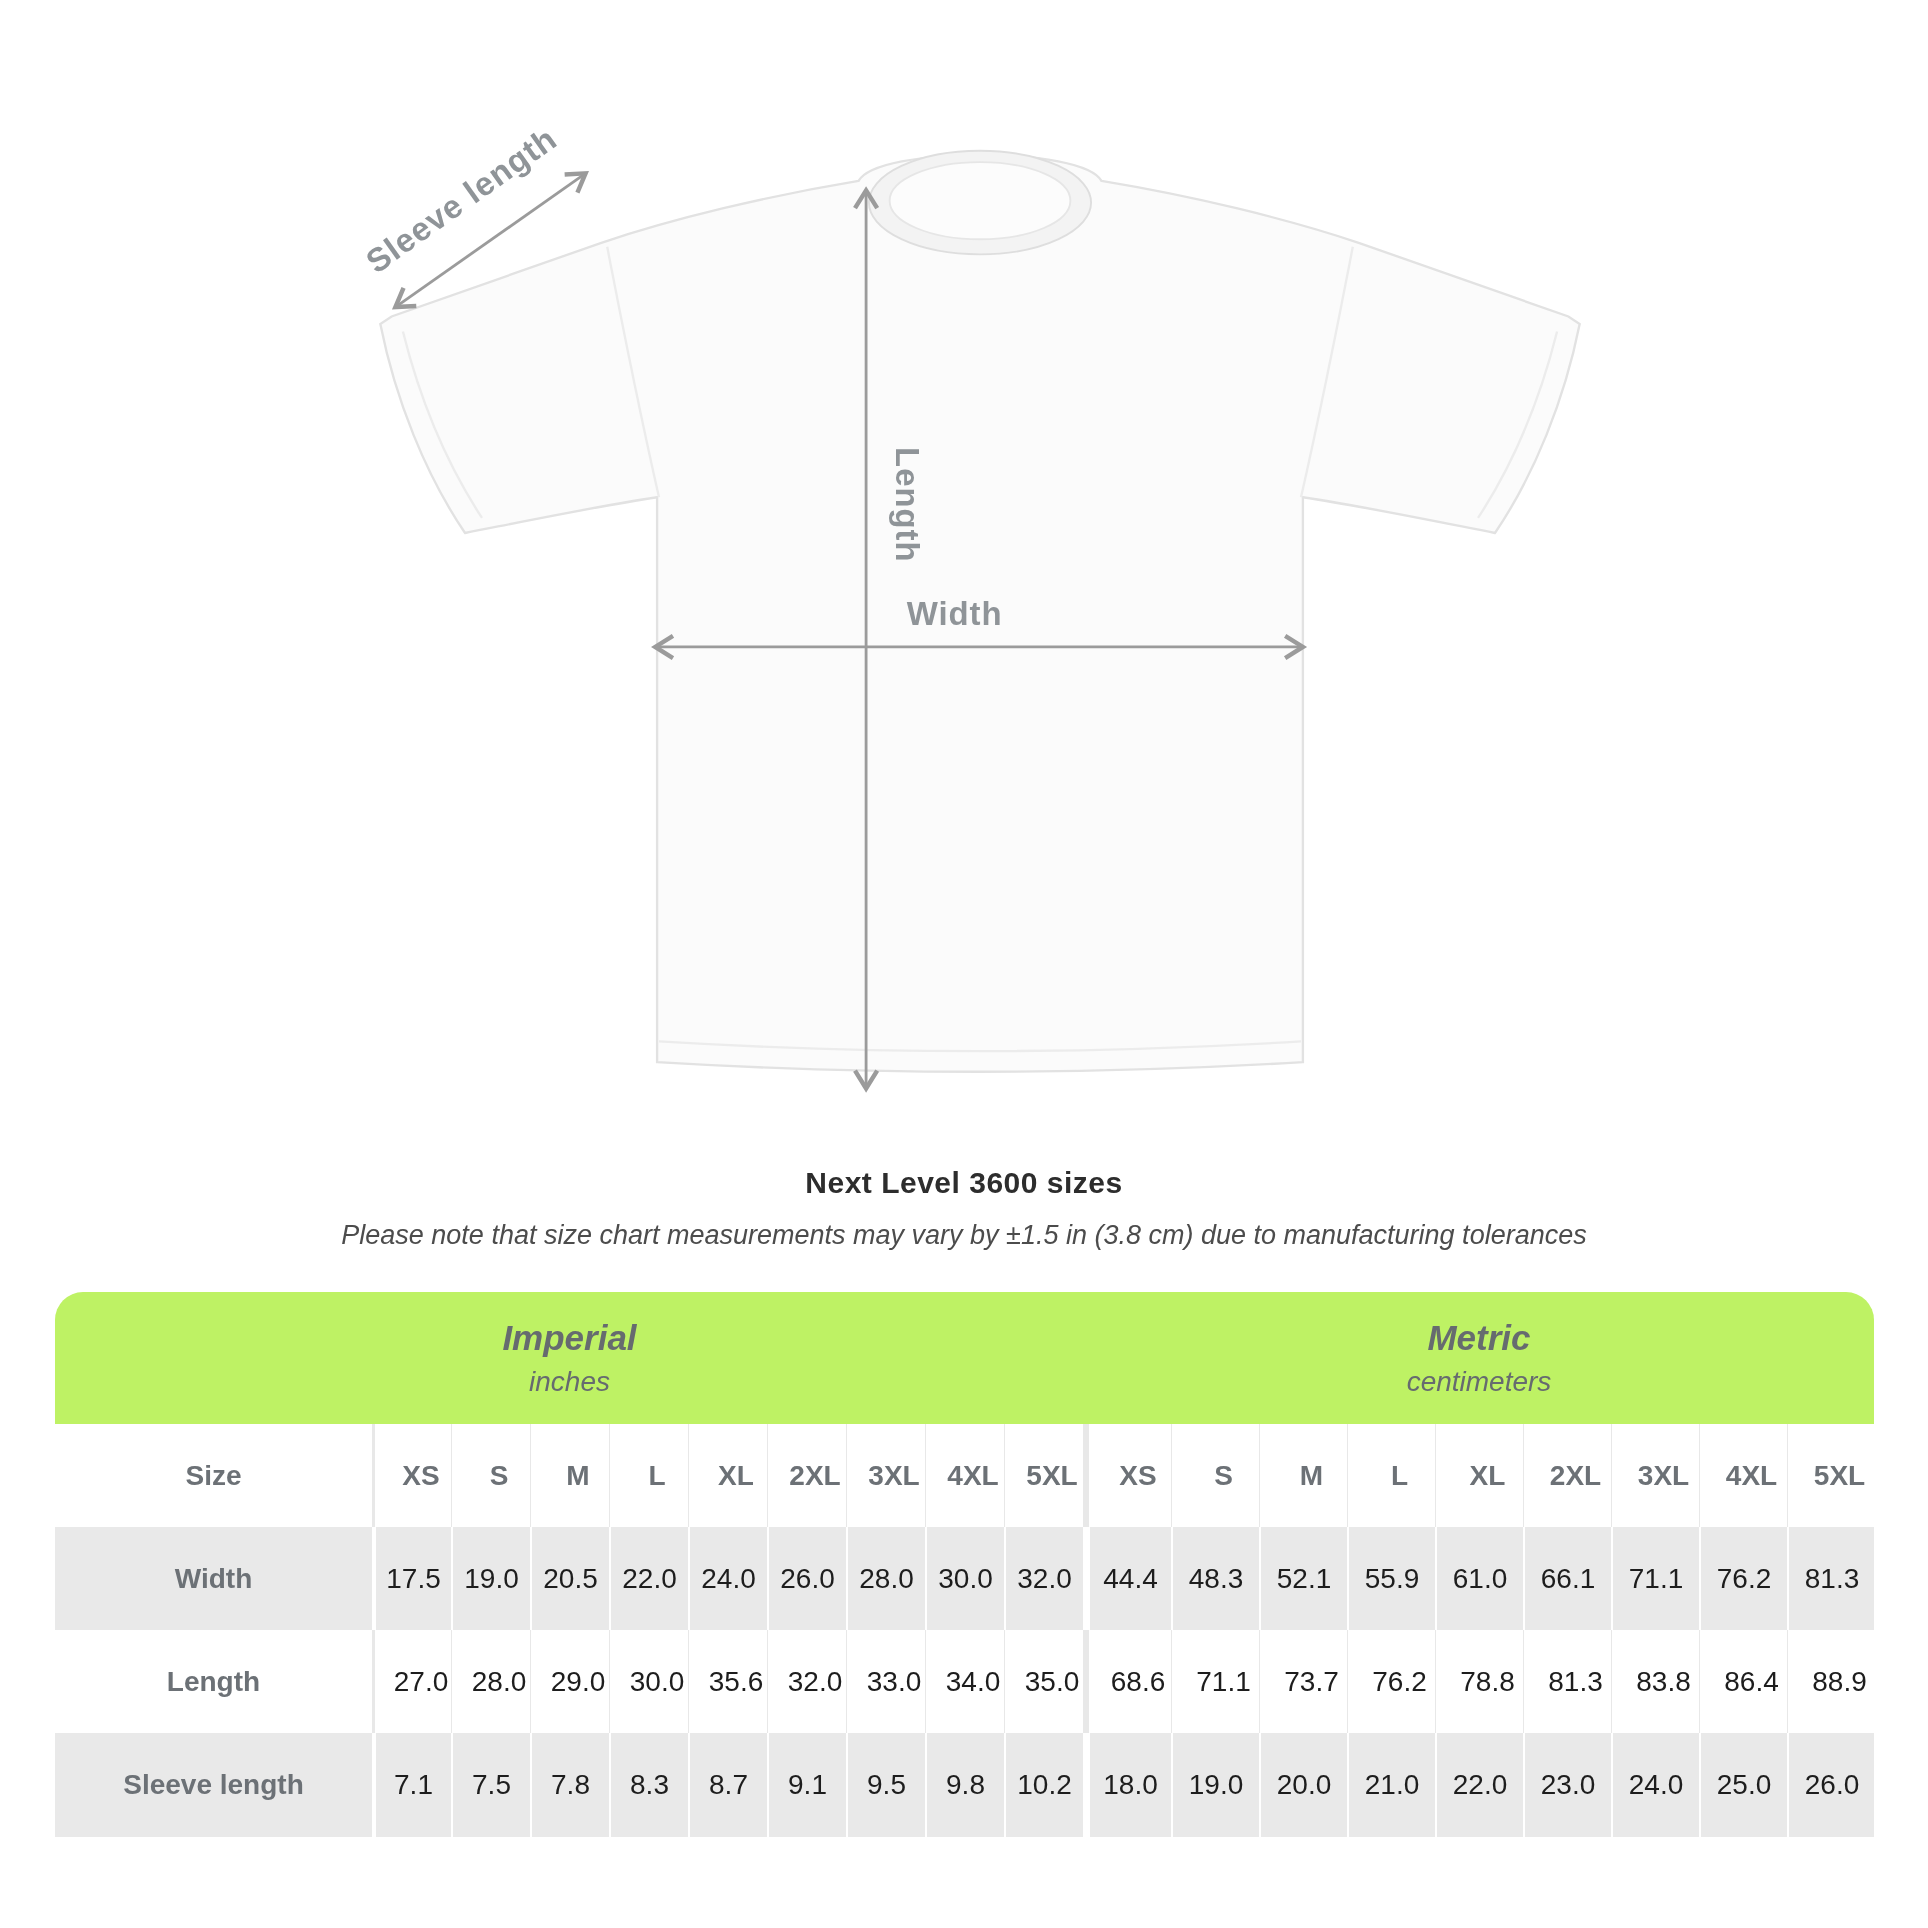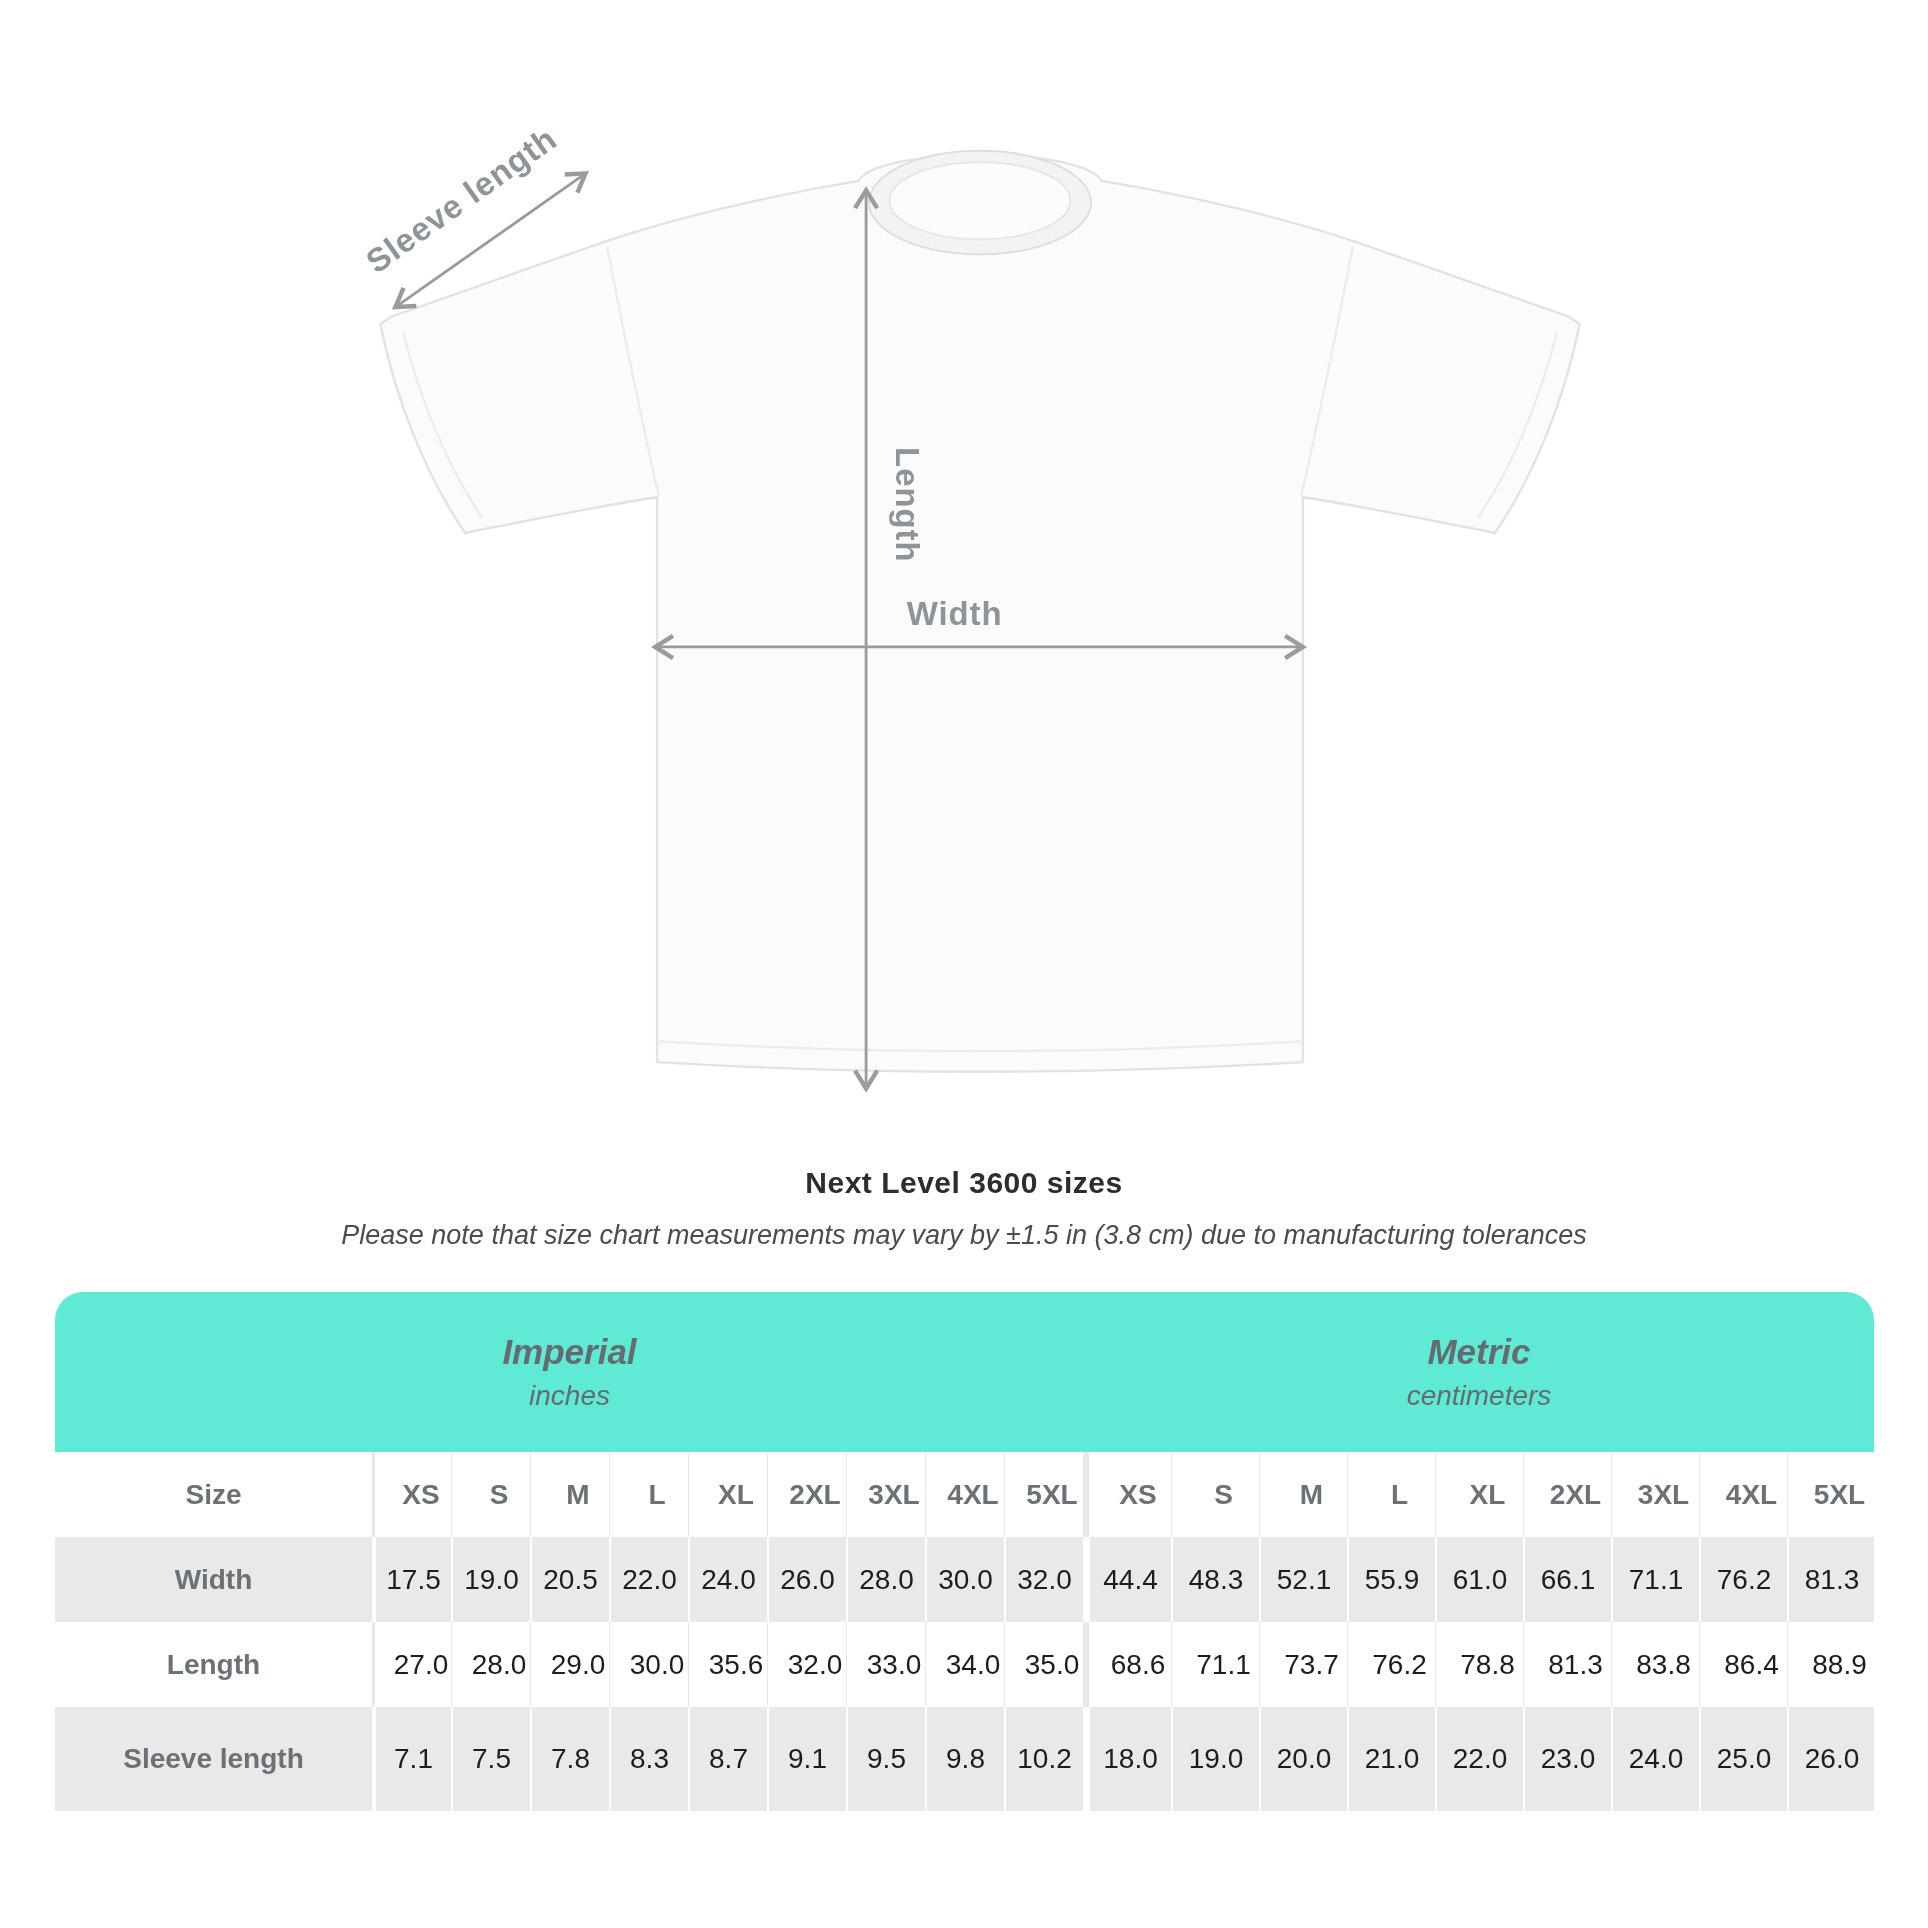--- a/index.html
+++ b/index.html
@@ -9,25 +9,25 @@
   }
   
   .diagram{position:absolute;left:0;top:0;}
   .dlabel{font-family:"Liberation Sans","DejaVu Sans",sans-serif;font-weight:700;font-size:35px;fill:#8f9498;letter-spacing:1px;}
   
   .title-wrap{position:absolute;left:0;top:1166px;width:1928px;text-align:center;}
   .title-wrap h1{margin:0;font-size:30px;font-weight:700;color:#2d2d2d;letter-spacing:0.5px;}
   .title-wrap p{margin:20px 0 0 0;font-size:27px;font-style:italic;color:#4c4c4c;}
   
   .size-table{position:absolute;left:55px;top:1292px;width:1819px;height:577px;border-radius:28px;overflow:hidden;}
-  .band{display:grid;grid-template-columns:1029px 790px;height:160px;background:#5eead4;}
+  .band{display:grid;grid-template-columns:1029px 790px;height:132px;background:#bef264;}
   .band-sec{display:flex;flex-direction:column;align-items:center;justify-content:center;row-gap:8.5px;}
   .band-title{font-size:35px;font-weight:700;font-style:italic;color:#666b6f;}
   .band-sub{font-size:28px;font-style:italic;color:#666b6f;}
-  .trow{display:grid;grid-template-columns:317px repeat(9,79px) repeat(9,88px);height:85px;}
+  .trow{display:grid;grid-template-columns:317px repeat(9,79px) repeat(9,88px);height:103px;}
   .trow:last-child{height:104px;}
   .trow.white{background:#ffffff;}
   .trow.gray{background:#e9e9e9;}
   .tcell{display:flex;align-items:center;justify-content:center;font-size:28px;color:#1d1d1d;}
   .tcell.label{font-weight:700;color:#6c7176;}
   .trow.head .tcell{font-weight:700;color:#6c7176;}
   .white .tcell.data{border-left:1.9px solid #e8e8e8;padding-left:16px;}
   .gray  .tcell.data{border-left:2.8px solid #ffffff;}
   .white .tcell.sep-label{border-left-width:3.8px;}
   .gray  .tcell.sep-label{border-left-width:4.7px;}

